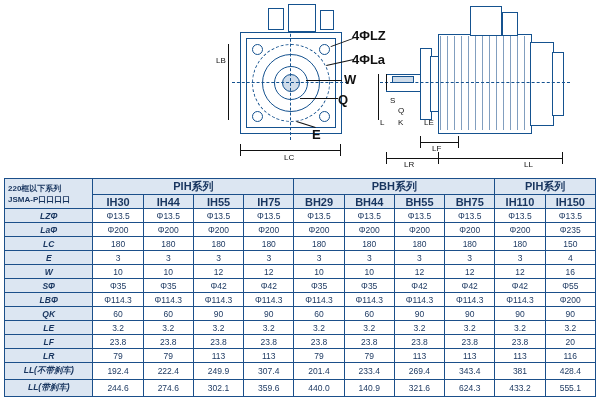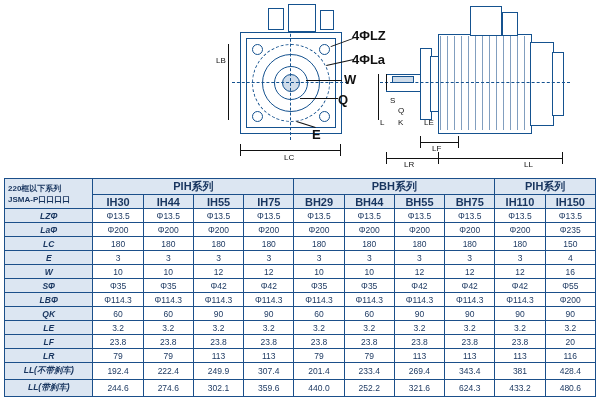--- a/index.html
+++ b/index.html
@@ -324,22 +324,22 @@
           <td>381</td>
           <td>428.4</td>
         </tr>
         <tr class="tallrow">
           <td class="rowhdr">LL(带刹车)</td>
           <td>244.6</td>
           <td>274.6</td>
           <td>302.1</td>
           <td>359.6</td>
           <td>440.0</td>
-          <td>252.2</td>
+          <td>140.9</td>
           <td>321.6</td>
           <td>624.3</td>
           <td>433.2</td>
-          <td>480.6</td>
+          <td>555.1</td>
         </tr>
       </tbody>
   </table>
 
 </div>
 
 </body></html>

